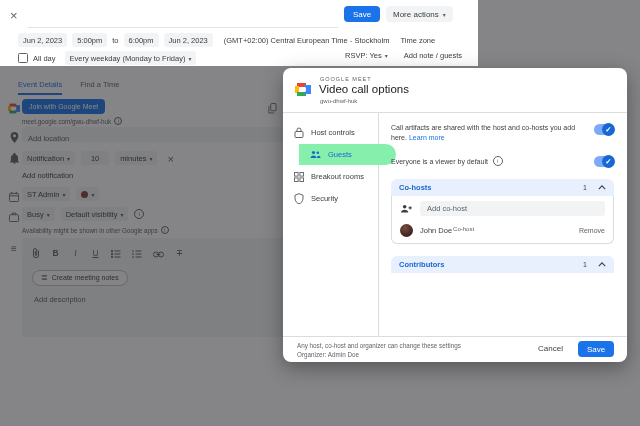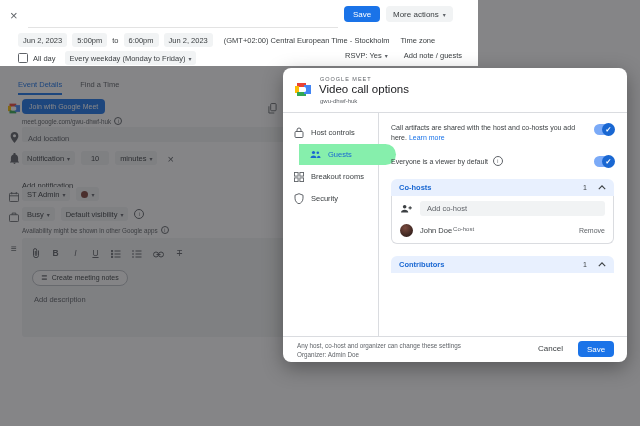--- a/index.html
+++ b/index.html
@@ -35,21 +35,21 @@
   .row-icon{position:absolute;left:8px;width:12px;text-align:center;color:#5f6368;}
   .join-btn{position:absolute;left:22px;top:99px;height:15px;padding:0 7px;font-size:7px;}
   .meet-link{position:absolute;left:22px;top:117px;display:flex;align-items:center;gap:3px;
         font-size:6.3px;color:#5f6368;}
   .copy-ic{position:absolute;left:268px;top:100px;}
   .loc-field{position:absolute;left:22px;top:127px;width:536px;height:15px;background:#f1f3f4;border-radius:2px;}
   .loc-field input{width:100%;height:100%;border:none;background:transparent;font-family:inherit;
         font-size:7.5px;color:#3c4043;padding:0 6px;box-sizing:border-box;outline:none;}
   .loc-field input::placeholder{color:#5f6368;}
   .notif-row{position:absolute;left:22px;top:149px;display:flex;align-items:center;gap:6px;}
-  .add-notif{position:absolute;left:22px;top:171px;font-size:7.5px;color:#3c4043;cursor:pointer;margin-top:10px;}
+  .add-notif{position:absolute;left:22px;top:171px;font-size:7.5px;color:#3c4043;cursor:pointer;}
   .cal-row{position:absolute;left:22px;top:187px;display:flex;align-items:center;gap:6px;}
   .dot{width:7px;height:7px;border-radius:50%;display:inline-block;}
   .busy-row{position:absolute;left:22px;top:207px;display:flex;align-items:center;gap:6px;}
   .avail-note{position:absolute;left:22px;top:226px;display:flex;align-items:center;gap:3px;}
   .desc-box{position:absolute;left:22px;top:238px;width:536px;height:99px;background:#f1f3f4;border-radius:3px;}
   .desc-toolbar{display:flex;align-items:center;gap:11px;padding:6px 10px 4px;color:#5f6368;}
   .tb{font-size:8.5px;color:#5f6368;width:9px;text-align:center;cursor:pointer;}
   .tb.b{font-weight:bold;} .tb.i{font-style:italic;} .tb.u{text-decoration:underline;}
   .tb.t{text-decoration:line-through;}
   .notes-chip{display:inline-flex;align-items:center;gap:4px;margin:3px 0 0 10px;height:14px;

